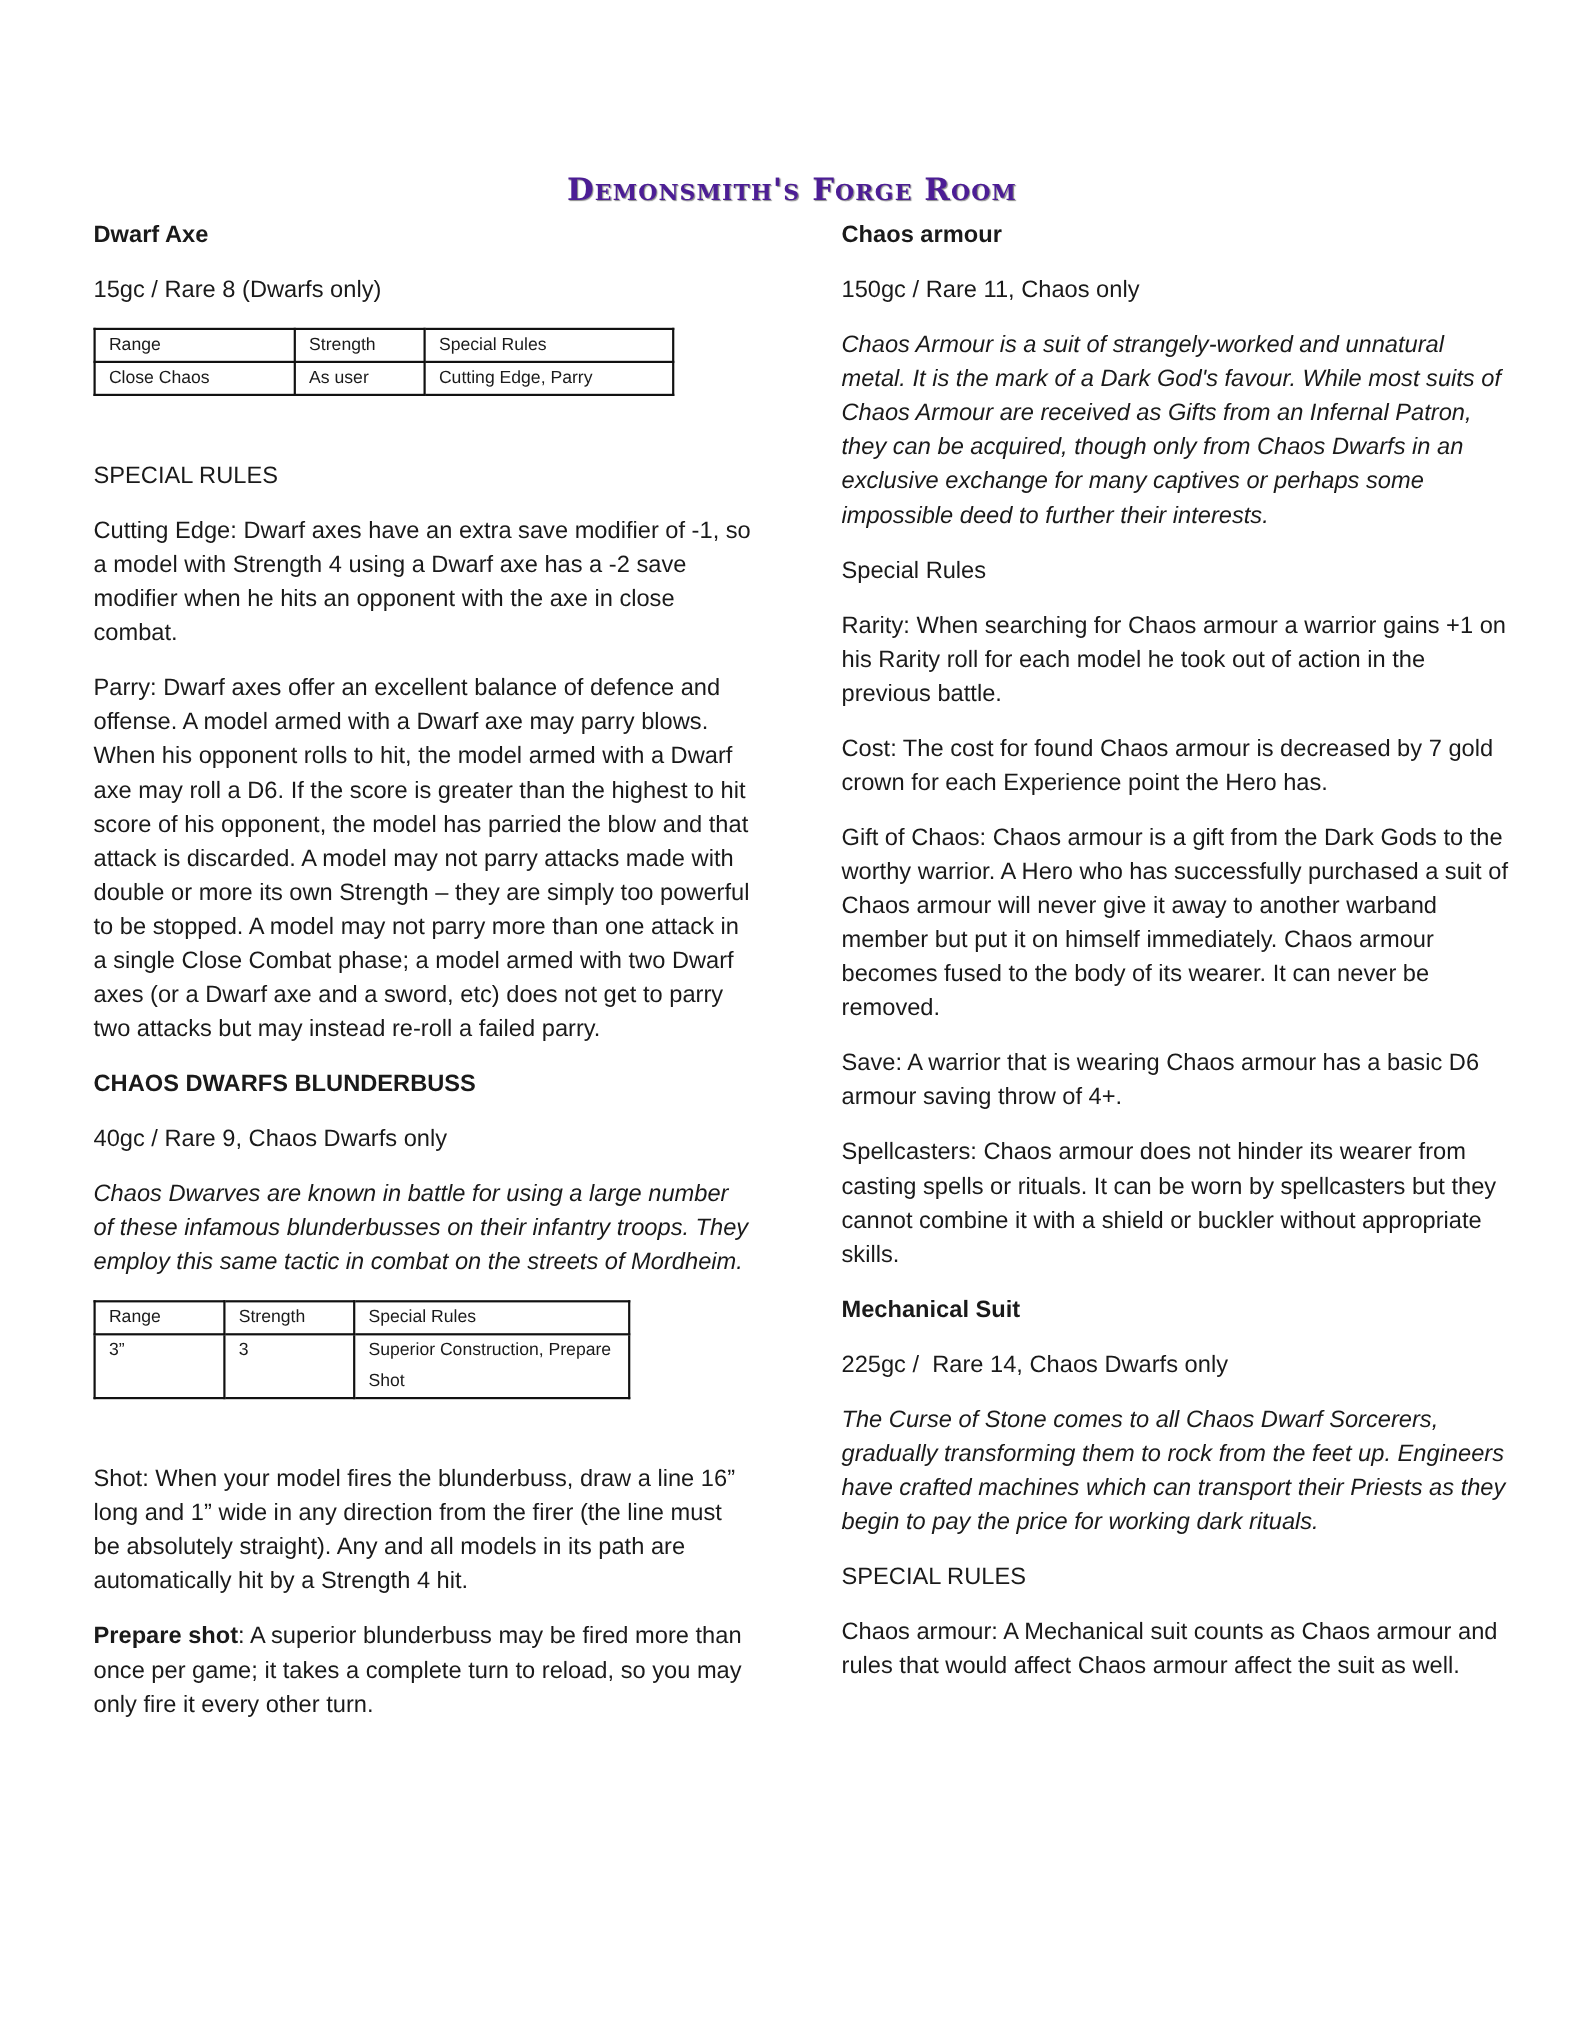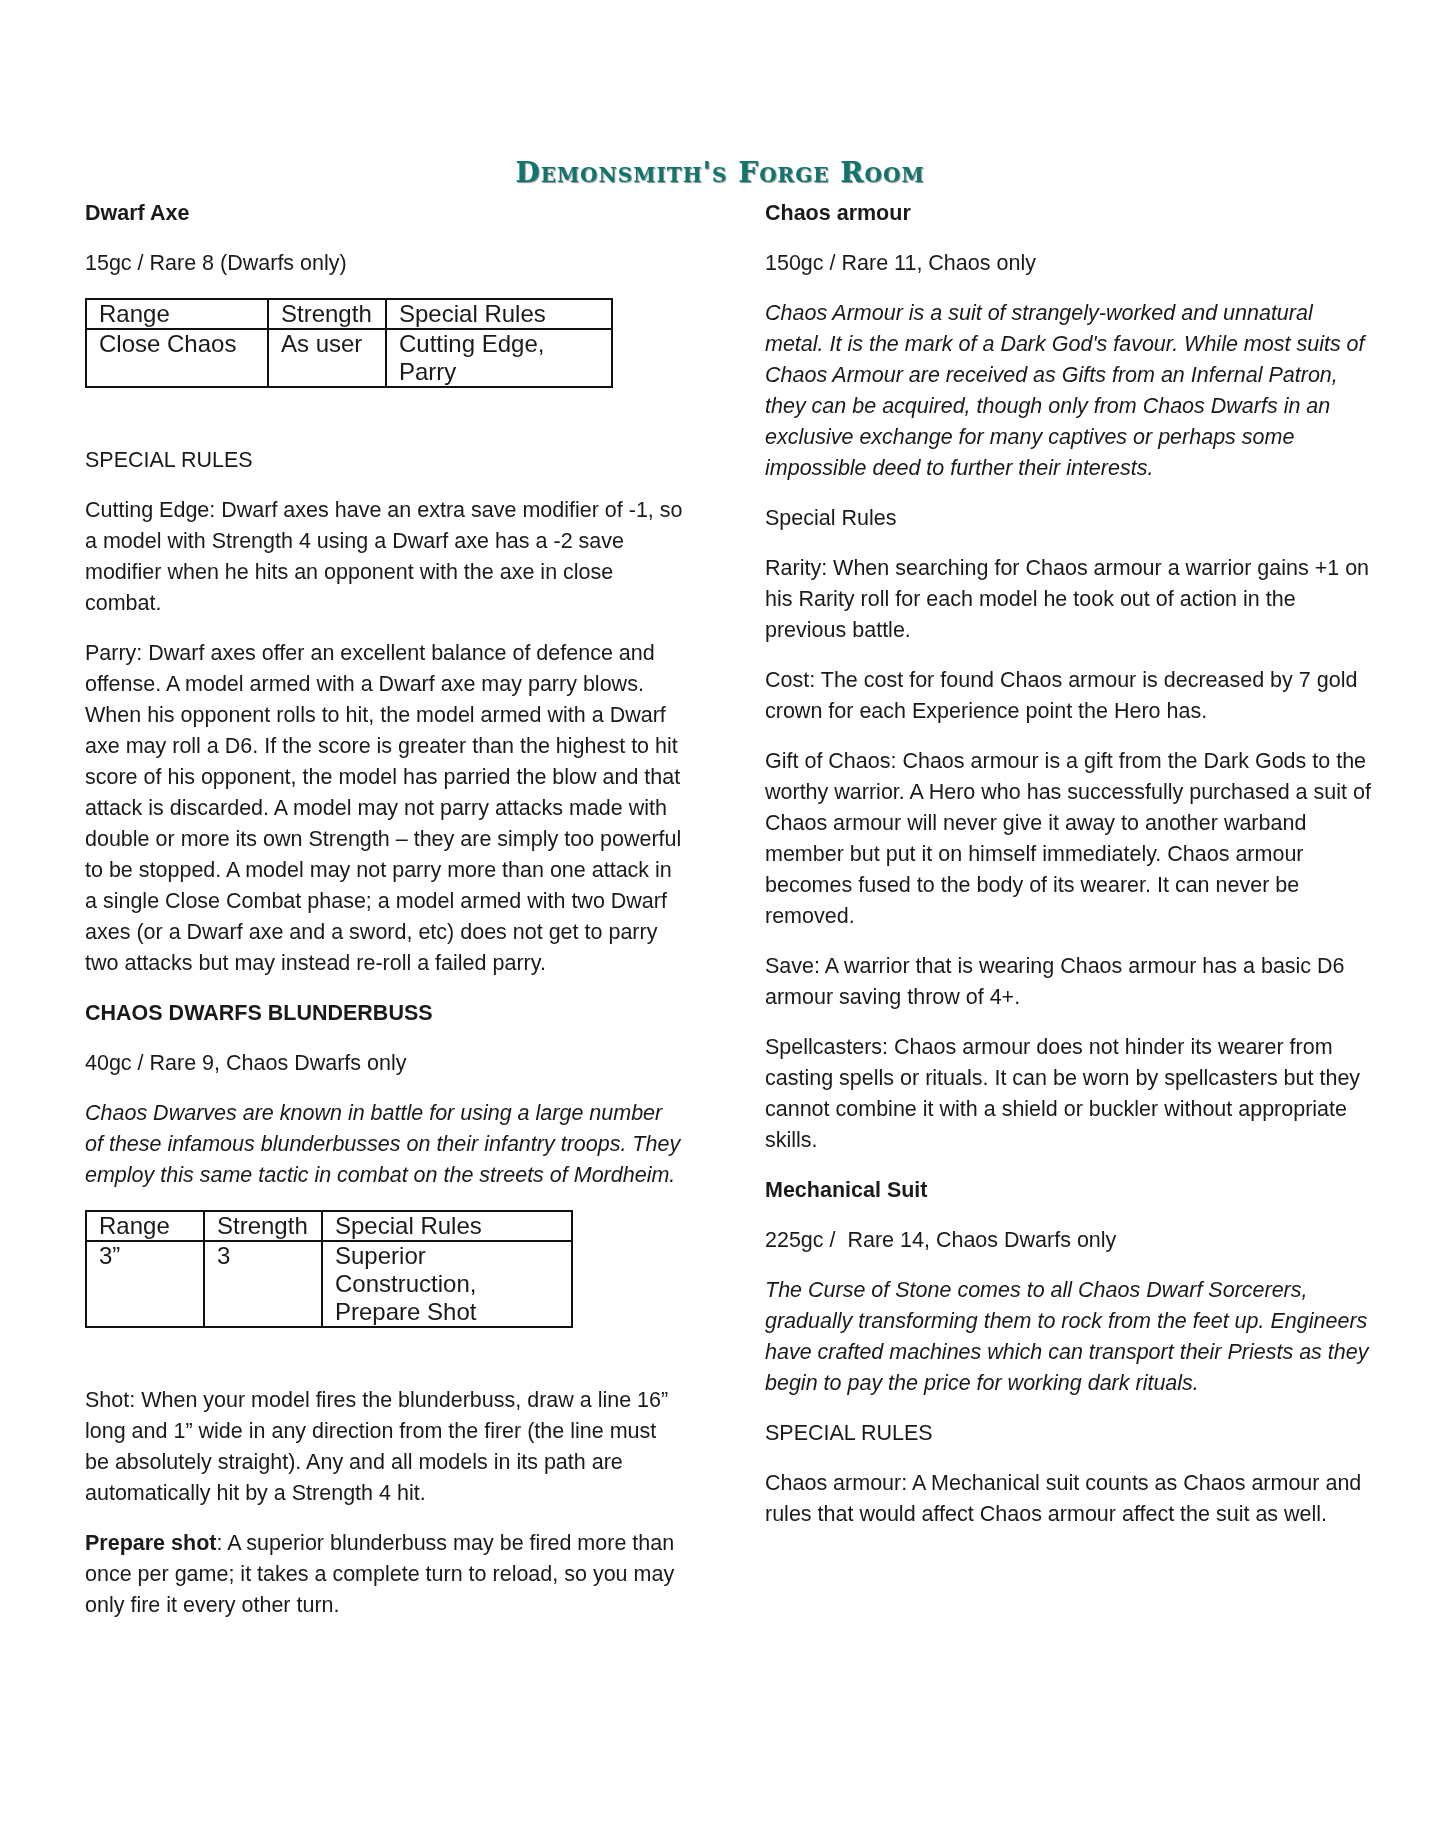--- a/index.html
+++ b/index.html
@@ -21,40 +21,40 @@
       position: absolute;
       top: 138px;
       left: 0;
       width: 1440px;
       text-align: center;
       font-family: "DejaVu Serif", "Liberation Serif", serif;
       font-weight: bold;
       font-size: 28px;
       letter-spacing: 1px;
       font-variant: small-caps;
-      color: #0f766e;
+      color: #4c1d95;
       text-shadow: 1px 1px 1px #888;
     }
     .col {
       position: absolute;
       top: 198px;
       width: 600px;
     }
     .col.left { left: 85px; }
     .col.right { left: 765px; width: 610px; }
 
     p { margin: 0 0 19px 0; }
     .heading { font-weight: bold; margin-bottom: 19px; }
     .italic { font-style: italic; }
     .caps-label { margin-bottom: 19px; }
 
     table.stats {
       border-collapse: collapse;
       margin: 0 0 19px 0;
-      font-size: 24px;
+      font-size: 16px;
       line-height: 28px;
     }
     table.stats td {
       border: 2px solid #111;
       padding: 0 12px;
       vertical-align: top;
     }
     .spacer { height: 38px; }
     b.inline-bold { font-weight: bold; margin-top: 36px; }
   </style>

